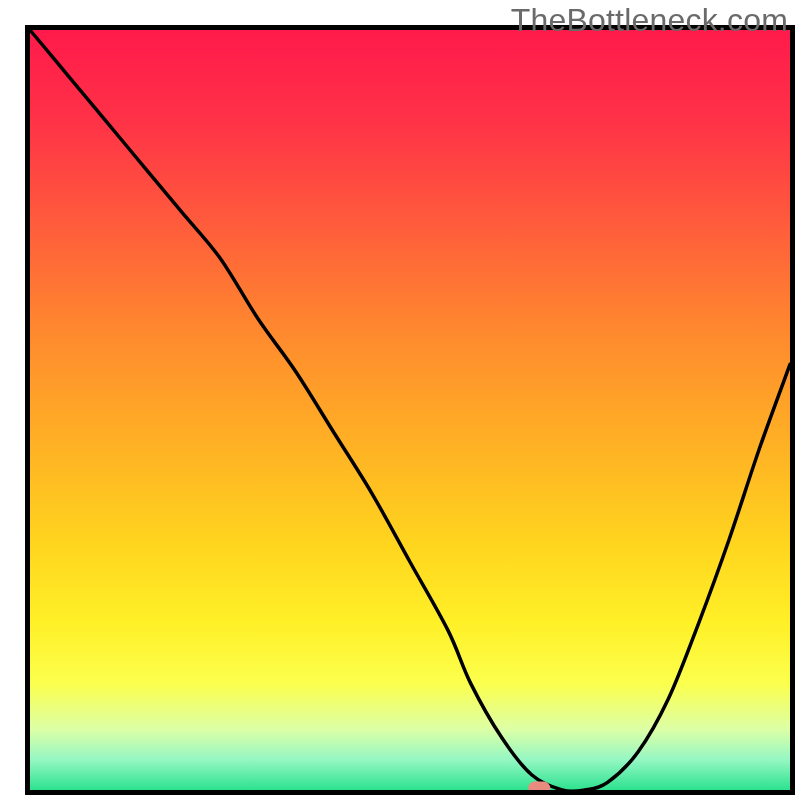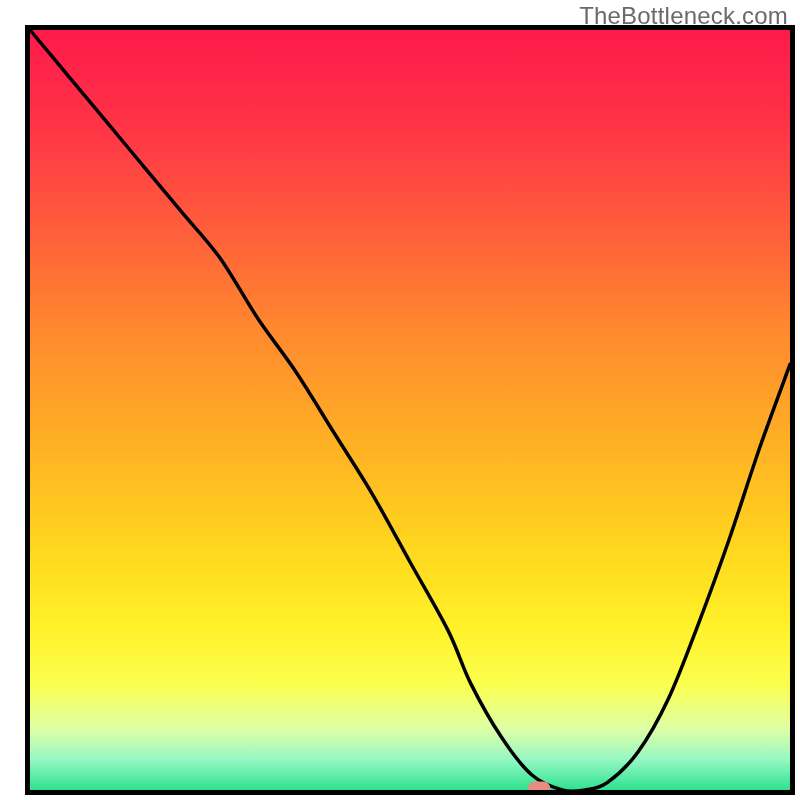--- a/index.html
+++ b/index.html
@@ -13,21 +13,21 @@
   .chart-container {
     position: relative;
     width: 800px;
     height: 800px;
   }
   .watermark {
     position: absolute;
     top: 2px;
     right: 12px;
     color: #6a6a6a;
-    font-size: 24px;
+    font-size: 32px;
     font-weight: 400;
     z-index: 5;
     letter-spacing: 0.2px;
   }
   svg {
     display: block;
     position: absolute;
     left: 0;
     top: 0;
   }

